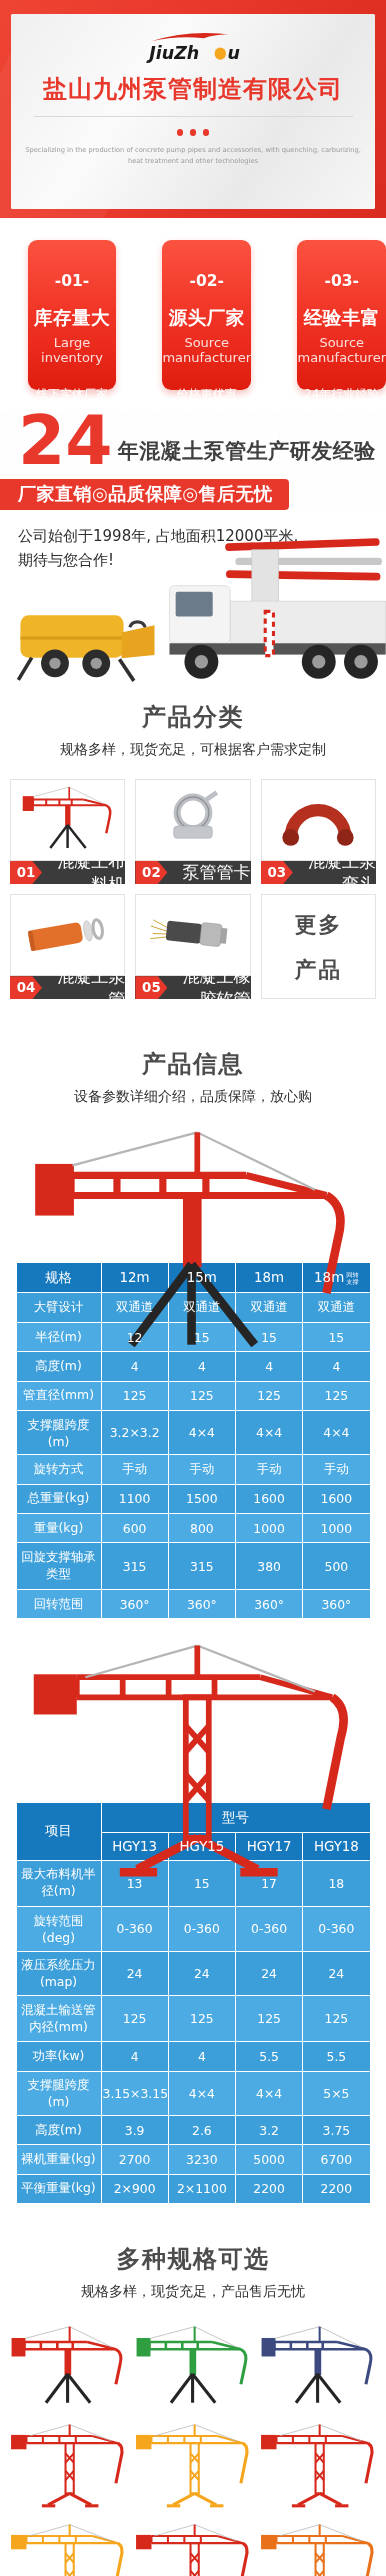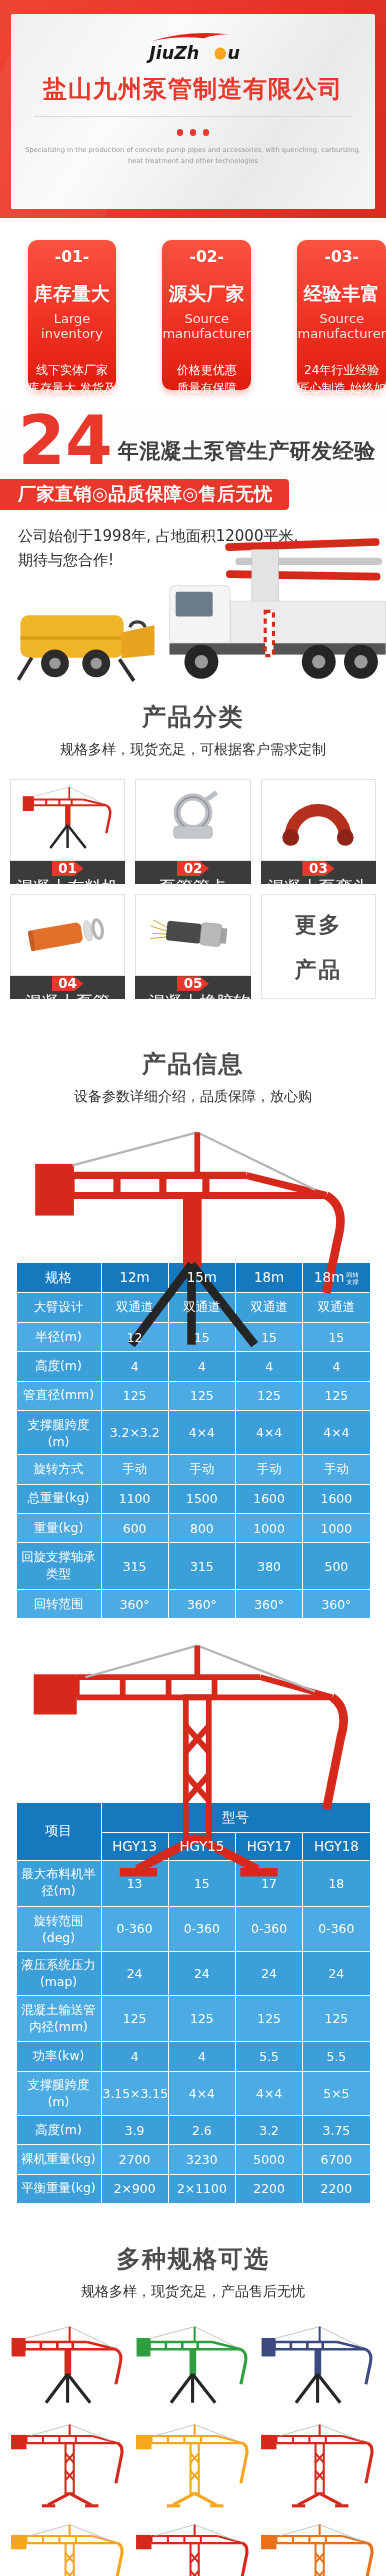--- a/index.html
+++ b/index.html
@@ -11,21 +11,21 @@
   .hero-card{position:relative;width:364px;height:195px;margin:0 auto;background:linear-gradient(125deg,#efefef 0%,#fbfbfb 35%,#e9e9e9 70%,#f6f6f6 100%);border-radius:1.5px;box-sizing:border-box;padding-top:17.5px;text-align:center;}
   .logo{display:inline-block;}
   .hero-title{margin-top:7.2px;font-size:24px;font-weight:bold;color:#e8372b;letter-spacing:1px;}
   .hero-divider{width:319px;height:0.5px;background:#d9d9d9;margin:11.3px auto 0;}
   .hero-sub{margin-top:9.3px;font-size:13.4px;color:#3a3a3a;}
   .dots{margin-top:11.3px;}
   .dots i{display:inline-block;width:6.7px;height:6.7px;border-radius:50%;background:#e8372b;margin:0 3.1px;}
   .hero-en{margin-top:7.2px;font-size:6.7px;color:#9b9b9b;line-height:1.6;}
   
   .features{display:flex;justify-content:center;gap:18.5px;margin-top:21.6px;}
-  .fcard{width:119px;height:150px;border-radius:9.3px;background:linear-gradient(180deg,#fb5240 0%,#ef3123 55%,#df1d0f 100%);color:#fff;text-align:center;box-sizing:border-box;padding-top:8px;box-shadow:0 3.1px 6.2px rgba(224,30,16,.25);margin-left:28px;}
+  .fcard{width:119px;height:150px;border-radius:9.3px;background:linear-gradient(180deg,#fb5240 0%,#ef3123 55%,#df1d0f 100%);color:#fff;text-align:center;box-sizing:border-box;padding-top:32px;box-shadow:0 3.1px 6.2px rgba(224,30,16,.25);margin-left:28px;}
   .fcard .num{font-size:15.5px;font-weight:bold;}
   .fcard .t{font-size:18.5px;font-weight:bold;margin-top:15.5px;letter-spacing:0.5px;}
   .fcard .s{font-size:13px;opacity:.85;margin-top:5.2px;}
   .fcard .d{font-size:12px;margin-top:19.6px;line-height:1.55;}
   
   .exp{margin-top:23px;position:relative;background:
        linear-gradient(180deg,rgba(255,255,255,.92),rgba(255,255,255,.92)),
        repeating-linear-gradient(90deg,#dcdcdc 0 1px,#f3f3f3 1px 31px);}
   .exp-line{display:flex;align-items:flex-end;padding-left:18px;}
   .exp-24{font-size:68px;line-height:.82;font-weight:bold;color:#e8372b;}
@@ -36,21 +36,21 @@
   .intro-text{position:absolute;left:18px;top:14.4px;font-size:15px;color:#2d2d2d;line-height:1.6;}
   .pump-svg{position:absolute;left:11.3px;top:77px;}
   .truck-svg{position:absolute;right:0;top:19.6px;}
   
   .sec-title{font-size:24px;font-weight:bold;color:#4c4c4c;text-align:center;letter-spacing:1.5px;}
   .sec-sub{font-size:14px;color:#303030;text-align:center;margin-top:8.2px;}
   
   .cats{width:366px;margin:19.6px auto 0;display:grid;grid-template-columns:1fr 1fr 1fr;gap:10.3px;}
   .cat-card{cursor:pointer;}
   .cat-img{height:82px;background:#fff;border:0.5px solid #e3e3e3;box-sizing:border-box;display:flex;align-items:center;justify-content:center;}
-  .cat-label{height:23px;background:#3b3b3b;display:flex;align-items:center;color:#fff;flex-direction:column;}
+  .cat-label{height:23px;background:#3b3b3b;display:flex;align-items:center;color:#fff;}
   .cat-num{width:32px;height:23px;background:#e8372b;clip-path:polygon(0 0,70% 0,100% 50%,70% 100%,0 100%);font-size:13.4px;font-weight:bold;display:flex;align-items:center;box-sizing:border-box;padding-left:6.7px;}
   .cat-text{flex:1;text-align:right;font-size:17px;}
   .more-card{border:0.5px solid #e3e3e3;box-sizing:border-box;display:flex;flex-direction:column;justify-content:center;align-items:center;font-size:21.6px;font-weight:bold;color:#4c4c4c;line-height:1.35;letter-spacing:2.1px;cursor:pointer;gap:16px;}
   
   .pimg{display:flex;justify-content:center;margin-top:11.3px;}
   table.blue{width:355px;margin:10.3px auto 0;border-collapse:collapse;text-align:center;color:#fff;table-layout:fixed;}
   table.blue th,table.blue td{border:1.5px solid #fff;font-size:12.4px;font-weight:normal;padding:5.7px 1px;}
   table.blue thead th{background:#1678bd;font-size:13.4px;}
   table.blue thead th:first-child{width:82px;margin-top:28px;}
   table.blue tbody tr:nth-child(odd) th,table.blue tbody tr:nth-child(odd) td{background:#3d9fd9;}

